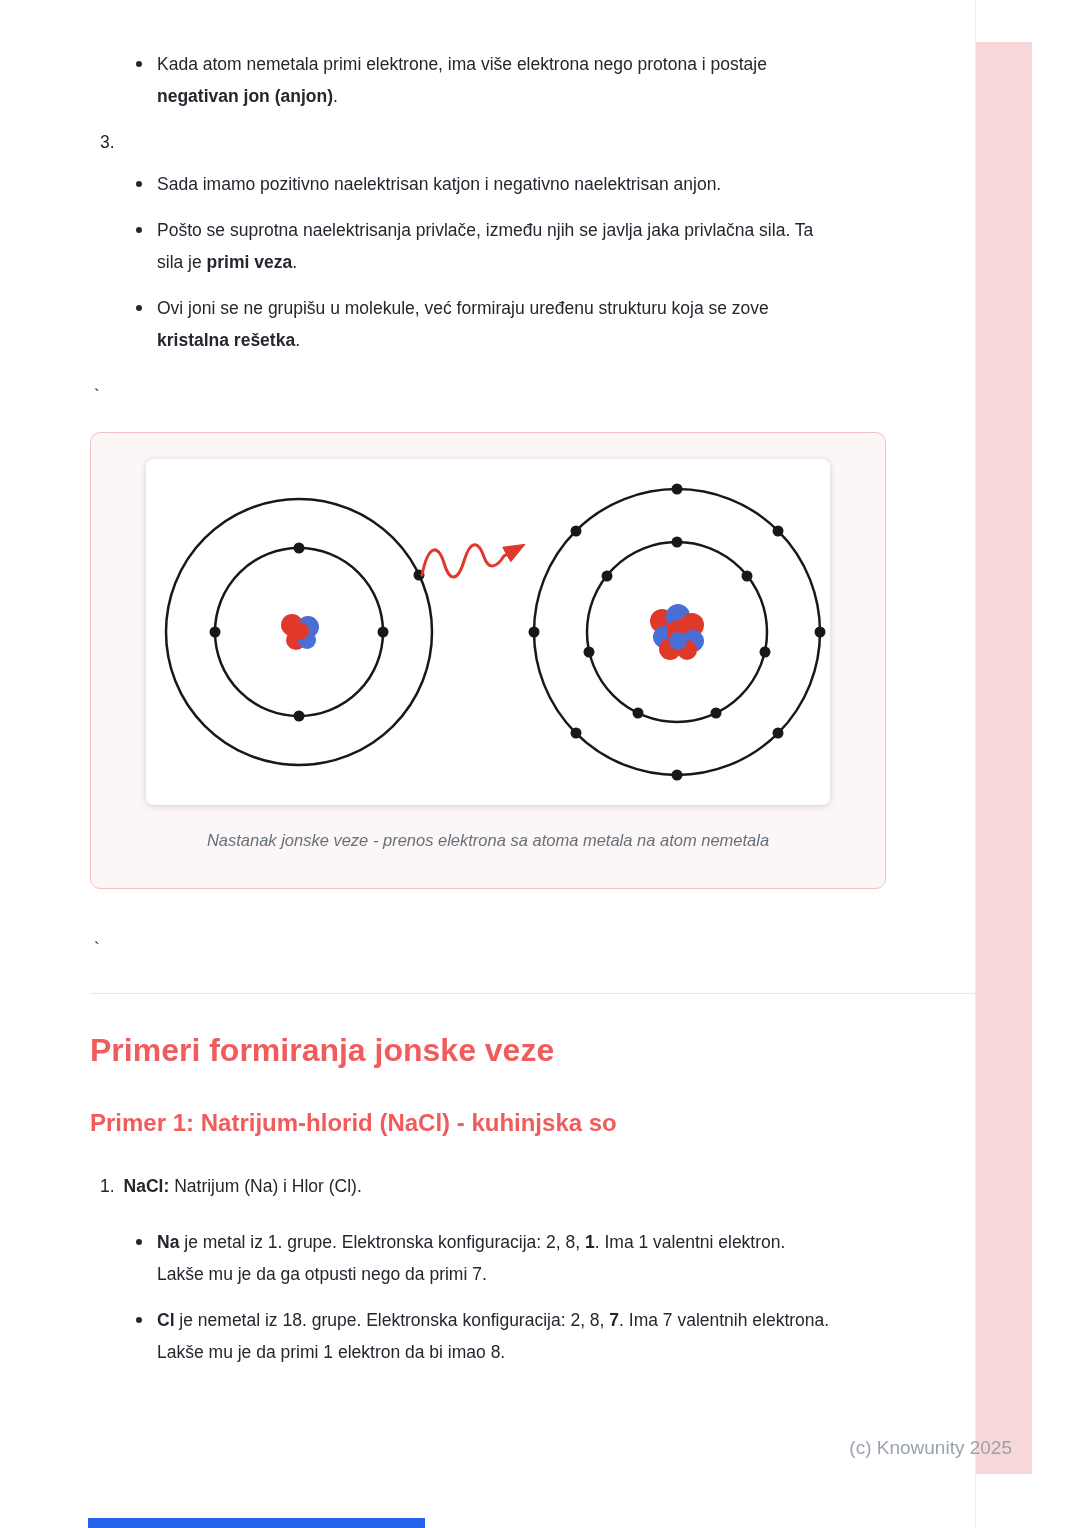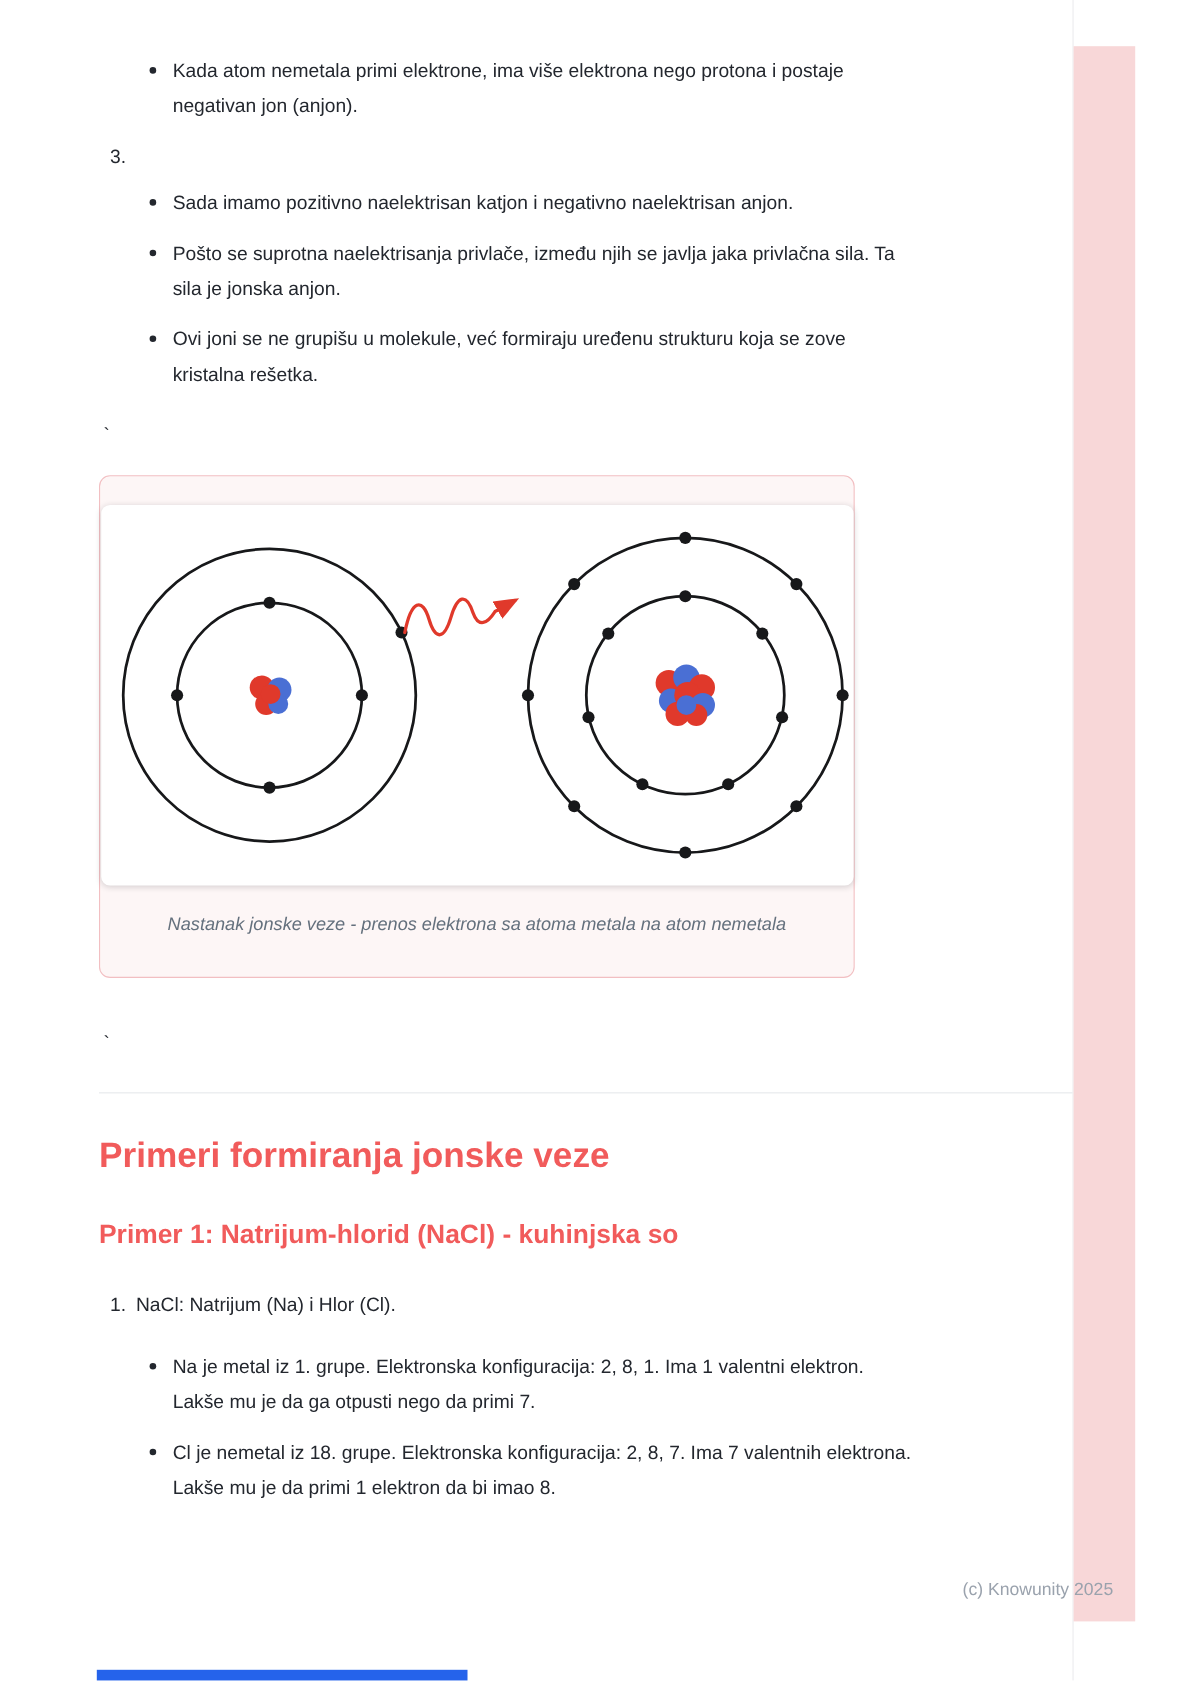--- a/index.html
+++ b/index.html
@@ -18,29 +18,29 @@
   .bullets li {
     position:relative; padding-left:67px; width:740px;
     font-size:17.5px; line-height:32px; margin-bottom:14px;
   }
   .bullets li::before {
     content:""; position:absolute; left:46px; top:13px;
     width:6px; height:6px; border-radius:50%; background:#23272e;
   }
   .bullets.top { margin-bottom:14px; }
 
-  strong { font-weight:400; }
+  strong { font-weight:700; }
 
   .num-row { display:flex; padding-left:10px; font-size:17.5px; line-height:32px; margin-bottom:10px; width:740px; }
   .num-row .num { flex:0 0 auto; margin-right:9px; }
 
   .tick { font-size:17px; line-height:32px; margin:24px 0 0 4px; color:#23272e; }
 
   .figure {
-    width:687px; margin-top:20px;
+    width:796px; margin-top:20px;
     border:1.5px solid #f2bfc2; background:#fdf6f6;
     border-radius:10px; padding:26px 0 38px;
   }
   .fig-card {
     width:684px; height:346px; margin:0 auto;
     background:#fff; border-radius:8px;
     box-shadow:0 1px 6px rgba(30,30,40,.18);
   }
   .fig-card svg { display:block; border-radius:8px; }
   .fig-caption {
@@ -48,21 +48,21 @@
     font-size:16.5px; color:#64707d; padding:0 30px;
   }
 
   .divider { width:885px; height:1px; background:#e6e8eb; margin-top:28px; }
 
   .heading  { margin-top:38px; font-size:32px; line-height:36px; font-weight:700; color:var(--accent_red,#f15b5b); }
   .subheading { margin-top:40px; font-size:24px; line-height:30px; font-weight:700; color:var(--accent_red,#f15b5b); }
 
   .example-item { margin-top:32px; margin-bottom:24px; }
 
-  .footer { position:absolute; top:1437px; right:68px; font-size:16px; color:#9aa2ad; }
+  .footer { position:absolute; top:1437px; right:68px; font-size:19px; color:#9aa2ad; }
   .bottom-bar { position:absolute; left:88px; bottom:0; width:337px; height:10px; background:var(--bottom_bar_blue,#2563eb); }
 
   
   .shell { fill:none; stroke:#17181a; stroke-width:2.5; }
   .electron { fill:#17181a; }
   .n-red  { fill:var(--nucleus_red,#e0392b); }
   .n-blue { fill:var(--nucleus_blue,#4a6fd4); }
   .arrow-path { fill:none; stroke:var(--arrow_red,#e0392b); stroke-width:3; stroke-linecap:round; }
   .arrowhead { fill:var(--arrow_red,#e0392b); }
 </style>
@@ -78,21 +78,21 @@
     <ul class="bullets top">
       <li><span>Kada atom nemetala primi elektrone, ima više elektrona nego protona i postaje </span><strong>negativan jon (anjon)</strong><span>.</span></li>
     </ul>
 
     <div class="num-row">
       <span class="num">3.</span>
     </div>
 
     <ul class="bullets">
       <li><span>Sada imamo pozitivno naelektrisan katjon i negativno naelektrisan anjon.</span></li>
-      <li><span>Pošto se suprotna naelektrisanja privlače, između njih se javlja jaka privlačna sila. Ta sila je </span><strong>jonska anjon</strong><span>.</span></li>
+      <li><span>Pošto se suprotna naelektrisanja privlače, između njih se javlja jaka privlačna sila. Ta sila je </span><strong>primi veza</strong><span>.</span></li>
       <li><span>Ovi joni se ne grupišu u molekule, već formiraju uređenu strukturu koja se zove </span><strong>kristalna rešetka</strong><span>.</span></li>
     </ul>
 
     <div class="tick">`</div>
 
     <figure class="figure">
       <div class="fig-card">
         <svg viewBox="0 0 684 346" width="684" height="346">
           <defs>
             <marker id="ah" markerWidth="9" markerHeight="8" refX="6" refY="3" orient="auto">

